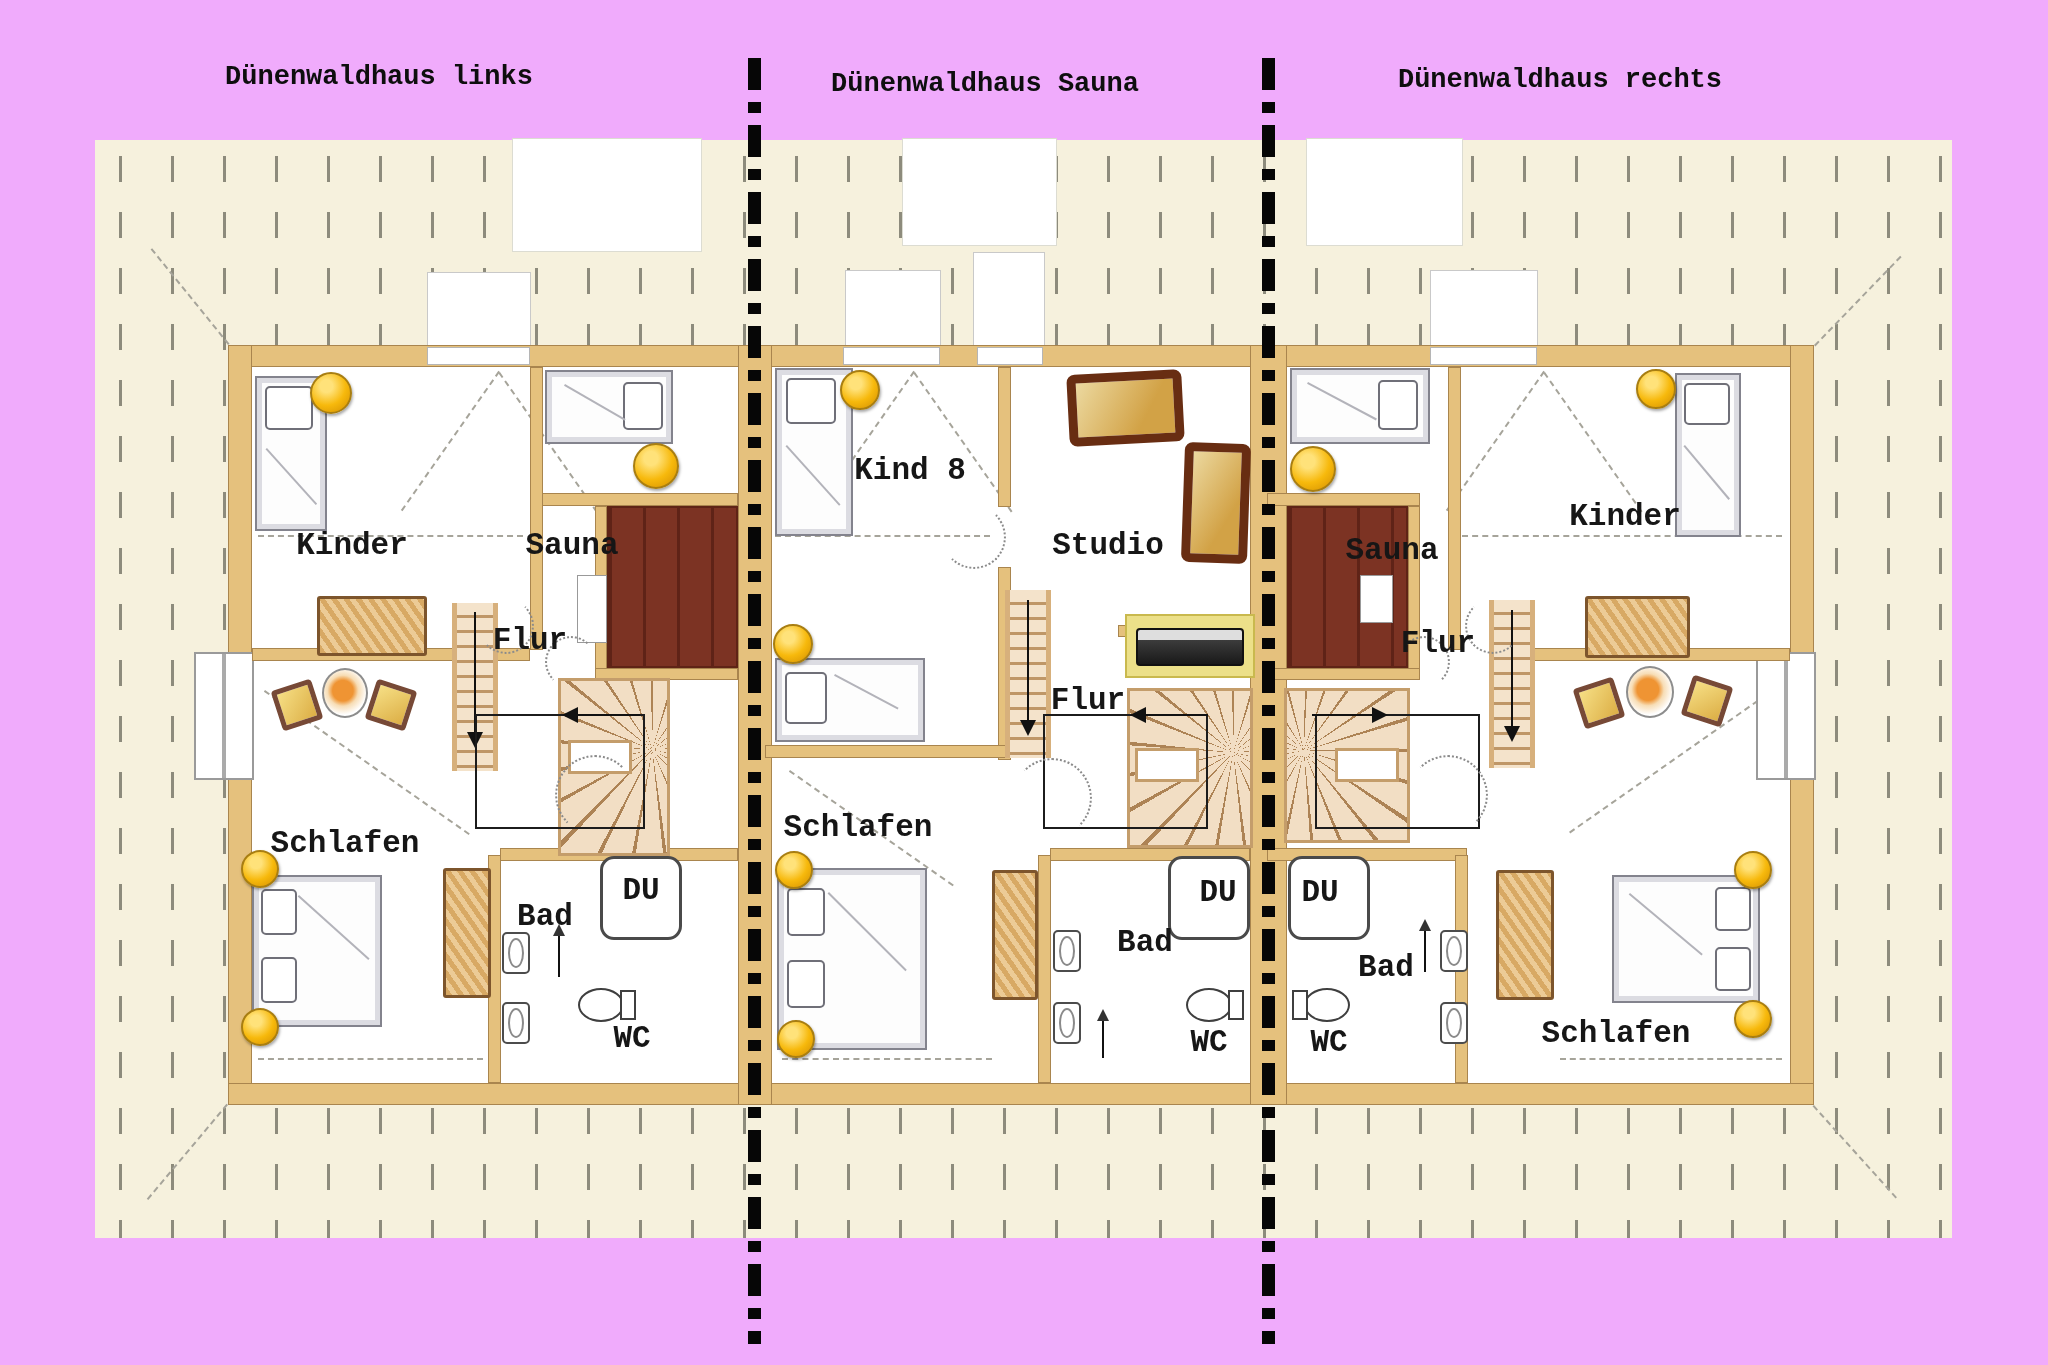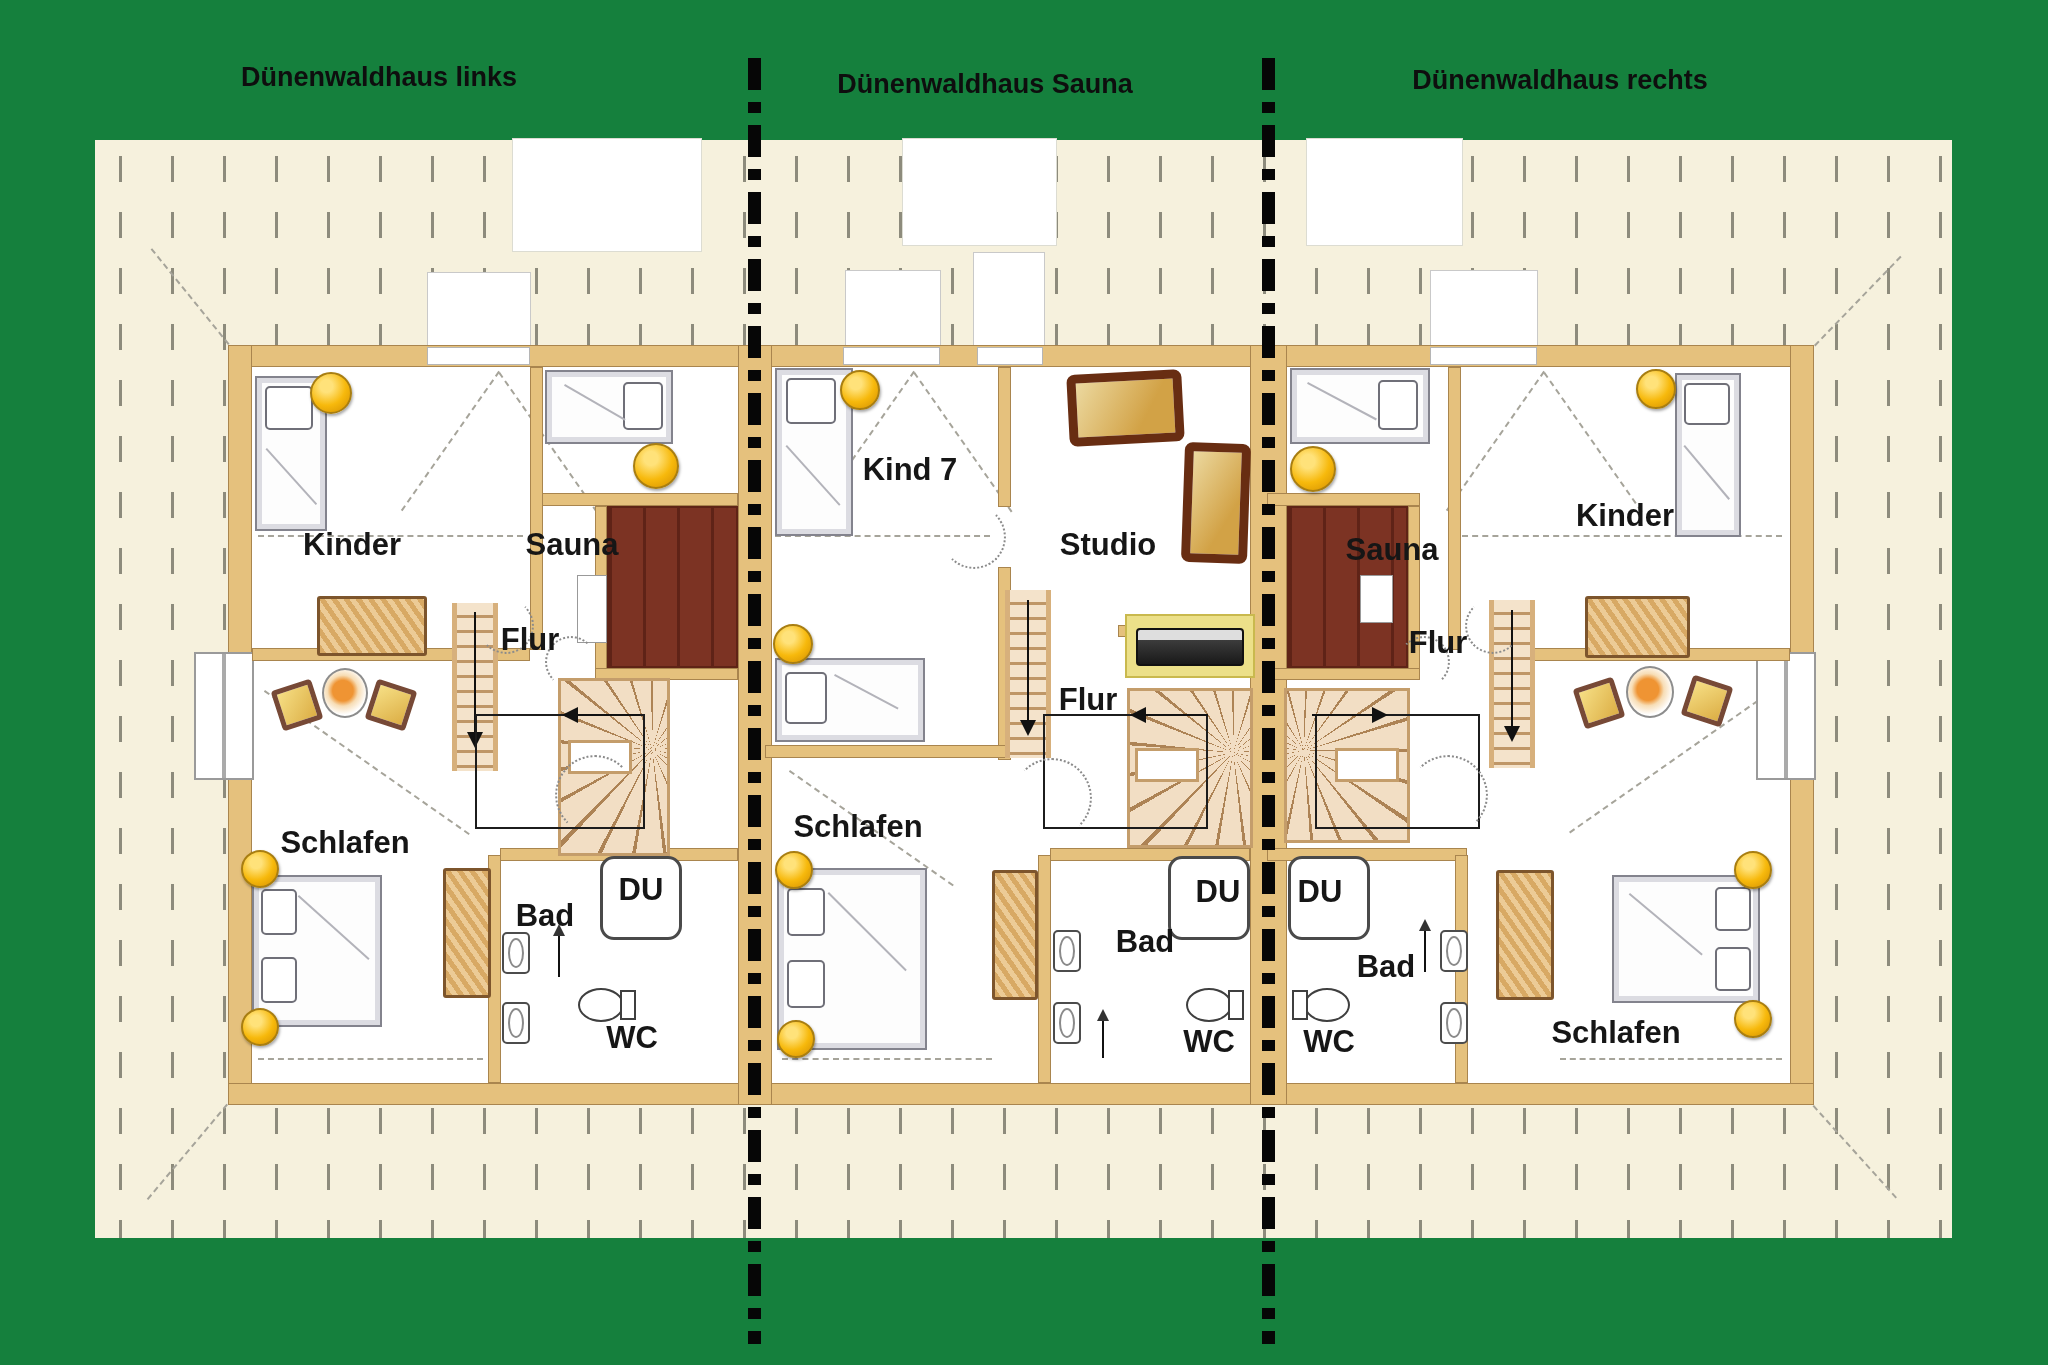--- a/index.html
+++ b/index.html
@@ -1,18 +1,18 @@
 <!DOCTYPE html>
 <html><head>
 <meta charset="utf-8">
 <style>
   html,body{margin:0;padding:0;background:#fff}
   *{box-sizing:border-box}
-  #stage{position:relative;width:2048px;height:1365px;background:#15803d;overflow:hidden;
-         font-family:Liberation Sans, sans-serif;}
+  #stage{position:relative;width:2048px;height:1365px;background:#f0abfc;overflow:hidden;
+         font-family:Liberation Mono, monospace;}
   .abs{position:absolute}
   
   .roof{position:absolute;background-color:#f6f1dd;
     background-image:
       repeating-linear-gradient(180deg,#f6f1dd 0 16px,rgba(246,241,221,0) 16px 42px,#f6f1dd 42px 56px),
       repeating-linear-gradient(90deg,transparent 0 24px,#8d8b7c 24px 27px,transparent 27px 52px);}
   .notch{position:absolute;background:#fff;border:1px solid #dcdcd2}
   .bay{position:absolute;background:#fff;border:1px solid #c9c9c9}
   .interior{position:absolute;background:#fff}
   .wall{position:absolute;background:#e5c17d;border:1px solid #a9854e}
@@ -281,21 +281,21 @@
   <div class="arc" style="left:1465px;top:598px;width:56px;height:56px;border-color:transparent transparent #8b8b8b #8b8b8b"></div>
 
   <div class="rlabel" style="left:352px;top:545px">Kinder</div>
   <div class="rlabel" style="left:572px;top:545px">Sauna</div>
   <div class="rlabel" style="left:530px;top:640px">Flur</div>
   <div class="rlabel" style="left:345px;top:843px">Schlafen</div>
   <div class="rlabel" style="left:545px;top:916px">Bad</div>
   <div class="rlabel" style="left:641px;top:890px">DU</div>
   <div class="rlabel" style="left:632px;top:1038px">WC</div>
 
-  <div class="rlabel" style="left:910px;top:470px">Kind 7</div>
+  <div class="rlabel" style="left:910px;top:470px">Kind 8</div>
   <div class="rlabel" style="left:1108px;top:545px">Studio</div>
   <div class="rlabel" style="left:1088px;top:700px">Flur</div>
   <div class="rlabel" style="left:858px;top:827px">Schlafen</div>
   <div class="rlabel" style="left:1218px;top:892px">DU</div>
   <div class="rlabel" style="left:1145px;top:942px">Bad</div>
   <div class="rlabel" style="left:1209px;top:1042px">WC</div>
 
   <div class="rlabel" style="left:1392px;top:550px">Sauna</div>
   <div class="rlabel" style="left:1438px;top:643px">Flur</div>
   <div class="rlabel" style="left:1625px;top:516px">Kinder</div>

